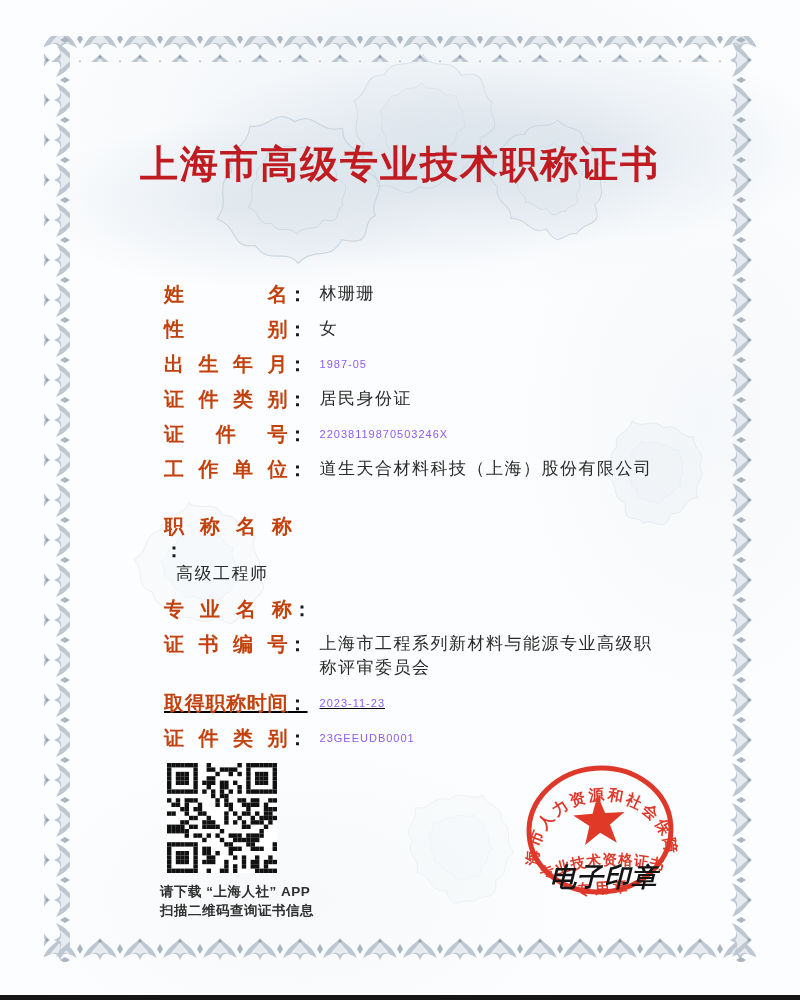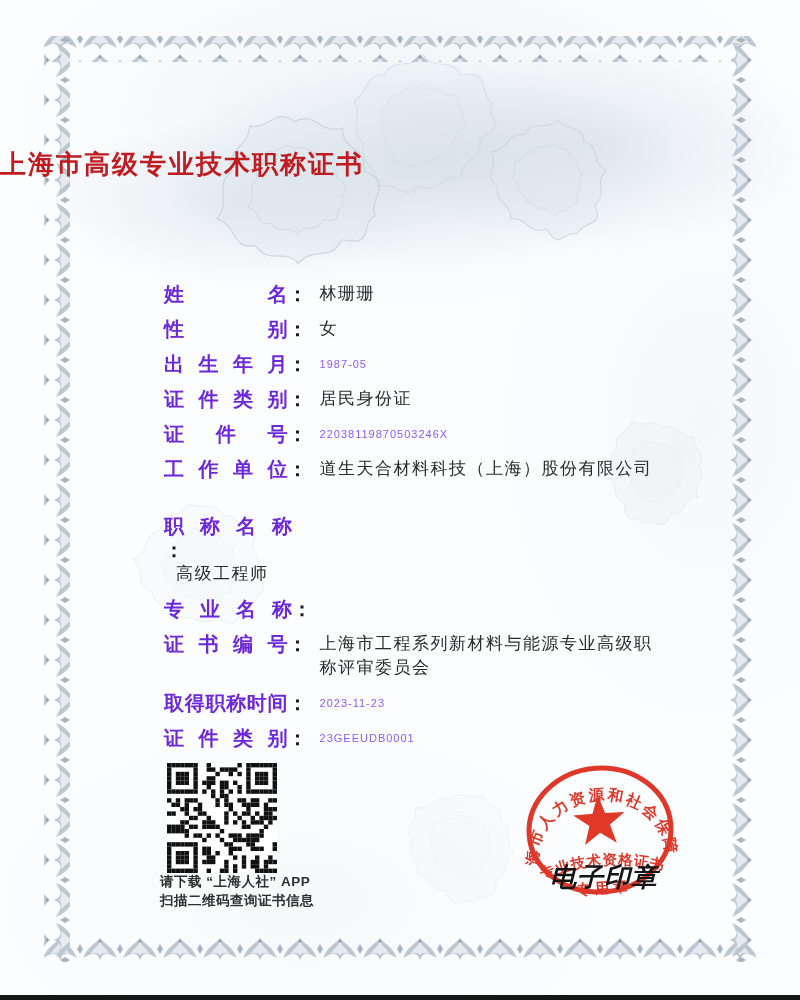--- a/index.html
+++ b/index.html
@@ -14,45 +14,45 @@
       radial-gradient(ellipse 380px 150px at 420px 165px, rgba(166,186,206,.30), rgba(166,186,206,0) 70%),
       radial-gradient(ellipse 300px 120px at 240px 205px, rgba(166,186,206,.22), rgba(166,186,206,0) 70%),
       radial-gradient(ellipse 340px 140px at 600px 145px, rgba(166,186,206,.22), rgba(166,186,206,0) 70%),
       radial-gradient(ellipse 520px 260px at 400px 115px, rgba(190,205,219,.20), rgba(190,205,219,0) 75%),
       radial-gradient(ellipse 280px 420px at 705px 420px, rgba(200,212,223,.13), rgba(200,212,223,0) 75%),
       radial-gradient(ellipse 420px 240px at 300px 900px, rgba(198,210,221,.10), rgba(198,210,221,0) 75%);
   }
   svg.deco{position:absolute;left:0;top:0;pointer-events:none;}
   .title{
     position:absolute;top:142px;left:0;width:100%;
-    font-size:26px;font-weight:700;line-height:44px;
+    text-align:center;font-size:38px;font-weight:700;line-height:44px;
     color:#c01b20;letter-spacing:2px;
   }
   .fields{position:absolute;left:164px;top:282px;width:505px;}
   .frow{display:flex;align-items:flex-start;line-height:24px;margin-bottom:11px;}
   .frow.gap-lg{margin-top:33px;flex-direction:column;}
-  .frow.gap-md{margin-top:10px;}
+  .frow.gap-md{margin-top:10px;text-decoration:underline;}
   .flabel{
-    width:128px;font-weight:700;font-size:20px;color:#6d28d9;
+    width:128px;font-weight:700;font-size:20px;color:#c2410c;
     text-align:justify;text-align-last:justify;
   }
   .fcolon{font-weight:700;font-size:20px;color:#181818;}
   .fvalue{
     margin-left:12px;width:362px;
     font-family:"Liberation Serif","DejaVu Serif",serif;
     font-size:17px;color:#2b2b2b;letter-spacing:1.5px;line-height:24px;
   }
   .fvalue.latin{
     font-family:"Liberation Sans","DejaVu Sans",sans-serif;
     font-size:11px;color:#8b5cf6;letter-spacing:1px;
   }
   .qr-block{position:absolute;left:160px;top:763px;width:230px;}
   .qr-svg{display:block;margin-left:7px;background:#fff;}
   .qr-caption{
-    font-size:13.5px;font-weight:700;color:#2f2f2f;
+    margin-top:10px;font-size:13.5px;font-weight:700;color:#2f2f2f;
     line-height:1.4;letter-spacing:.5px;
   }
   .seal{position:absolute;left:506px;top:750px;width:188px;height:164px;}
   .eseal{
     position:absolute;left:550px;top:860px;
     font-size:26px;font-weight:700;color:#141414;letter-spacing:1px;font-style:italic;
   }
   .bottom-edge{position:absolute;left:0;bottom:0;width:100%;height:5px;background:#161616;}
 </style>
 </head>

